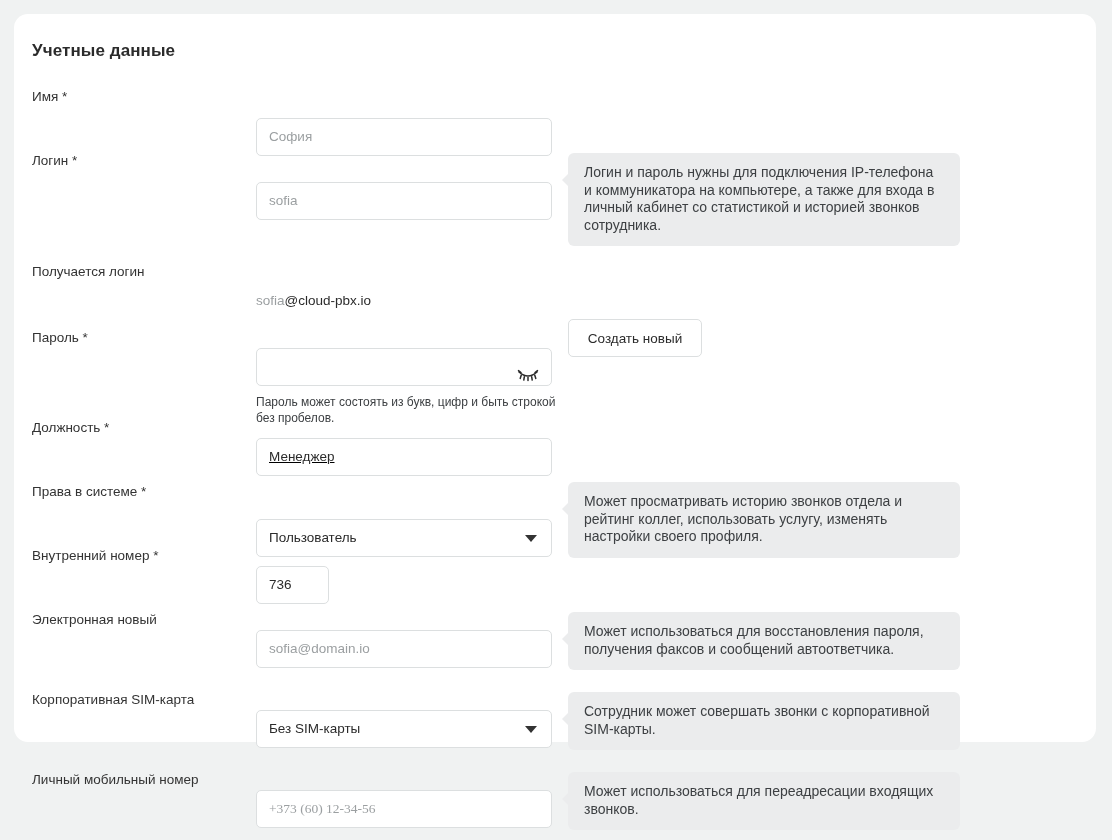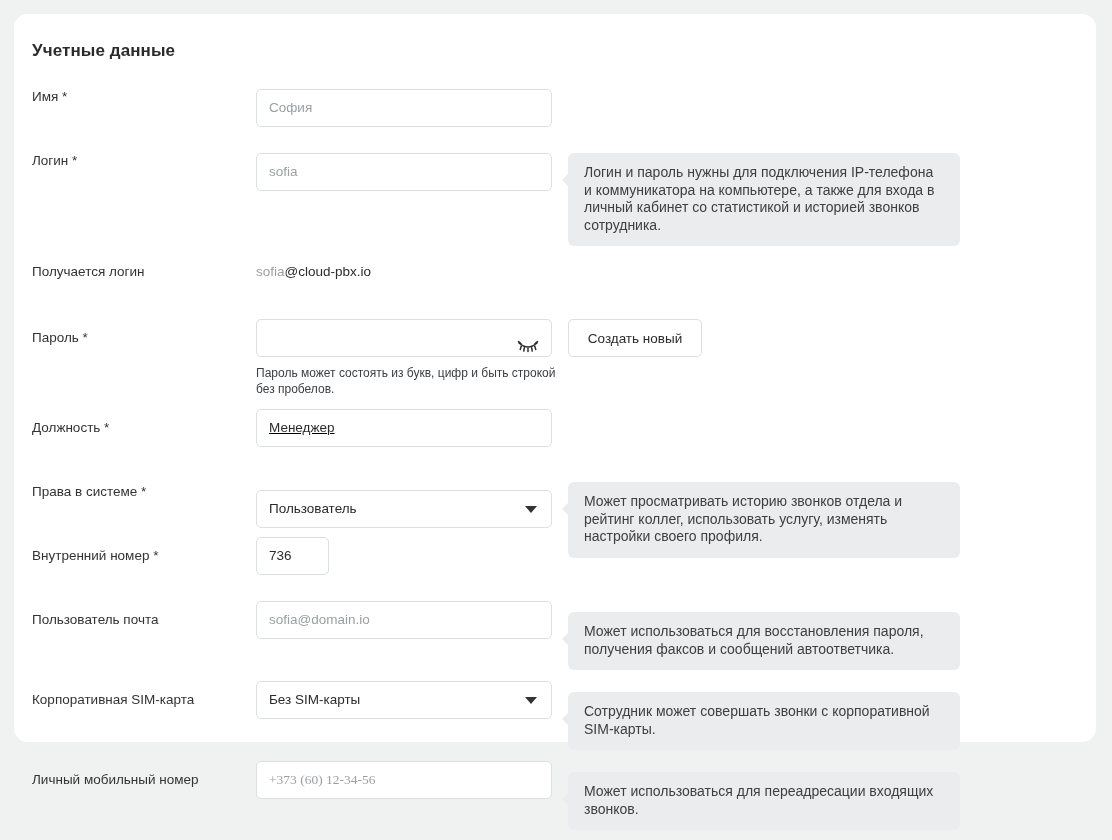--- a/index.html
+++ b/index.html
@@ -52,20 +52,21 @@
     left: 18px;
     width: 230px;
     font-size: 13.5px;
     color: #333333;
     line-height: 16px;
   }
 
   .field-col {
     position: absolute;
     left: 242px;
+    margin-top: 29px;
   }
 
   .input {
     position: relative;
     width: 296px;
     height: 38px;
     border: 1px solid #dcdfe0;
     border-radius: 5px;
     background: #ffffff;
     display: flex;
@@ -242,21 +243,21 @@
     <div class="row" style="top:523px;">
       <div class="label" style="top:11px;">Внутренний номер *</div>
       <div class="field-col" style="top:0;">
         <div class="input narrow">
           <span class="val">736</span>
         </div>
       </div>
     </div>
 
     <div class="row" style="top:587px;">
-      <div class="label" style="top:11px;">Пользователь почта</div>
+      <div class="label" style="top:11px;">Электронная новый</div>
       <div class="field-col" style="top:0;">
         <div class="input">
           <span class="ph">sofia@domain.io</span>
         </div>
       </div>
       <div class="tip" style="top:11px;">
         <span>Может использоваться для восстановления пароля, получения факсов и сообщений автоответчика.</span>
       </div>
     </div>
 

